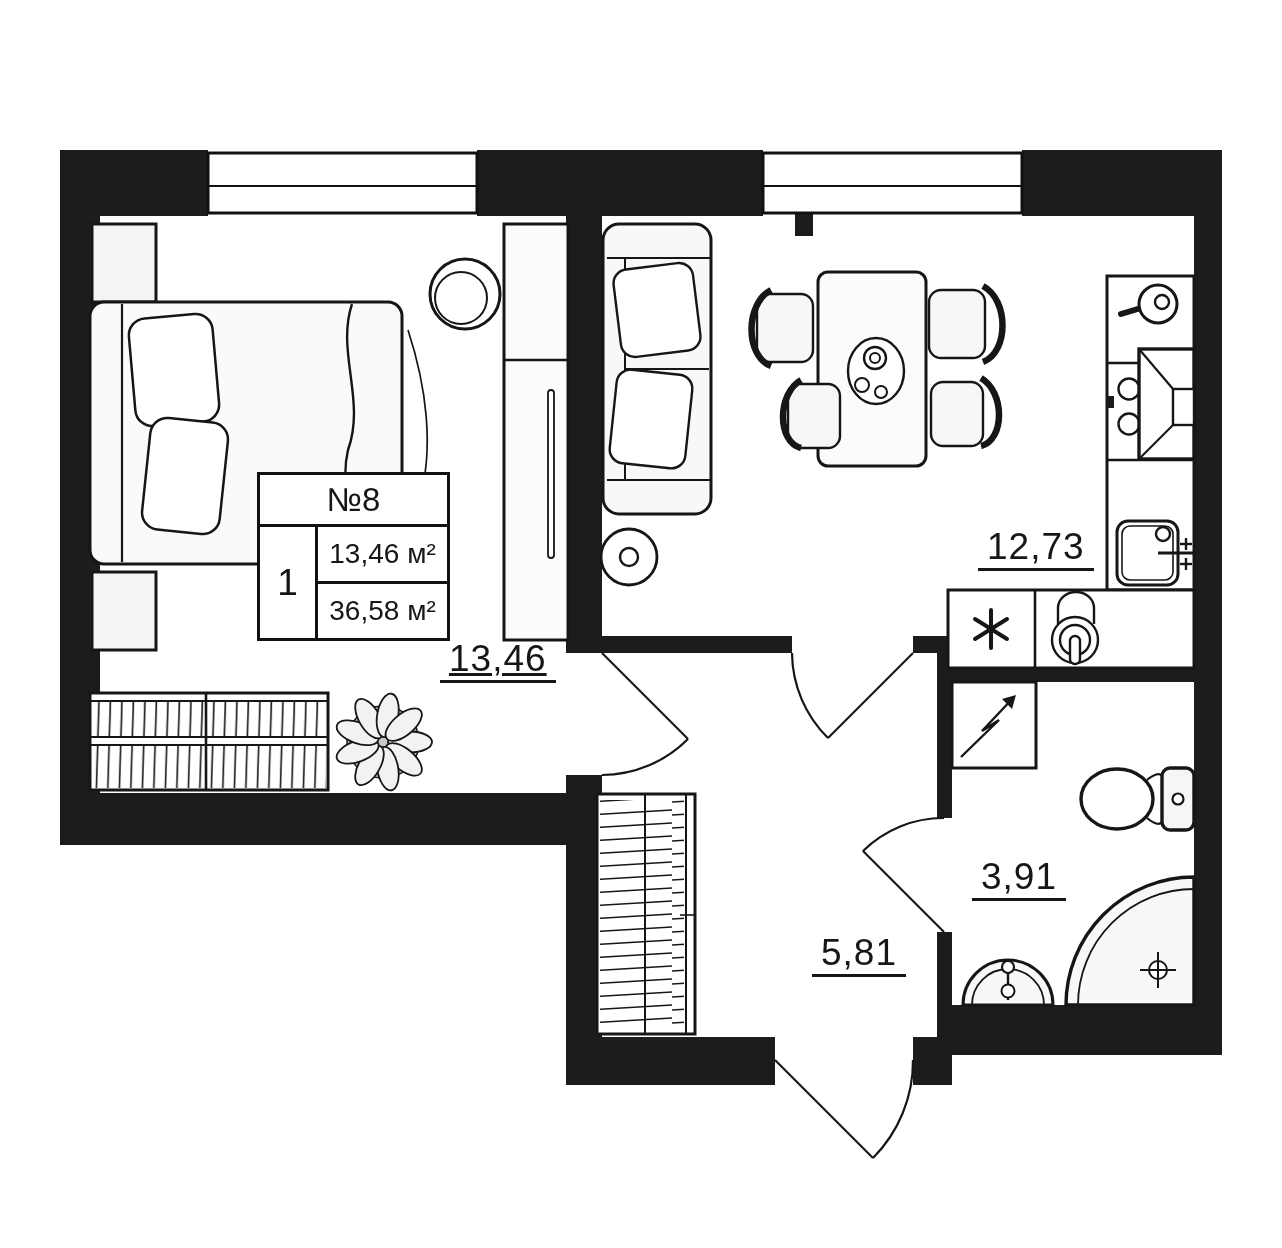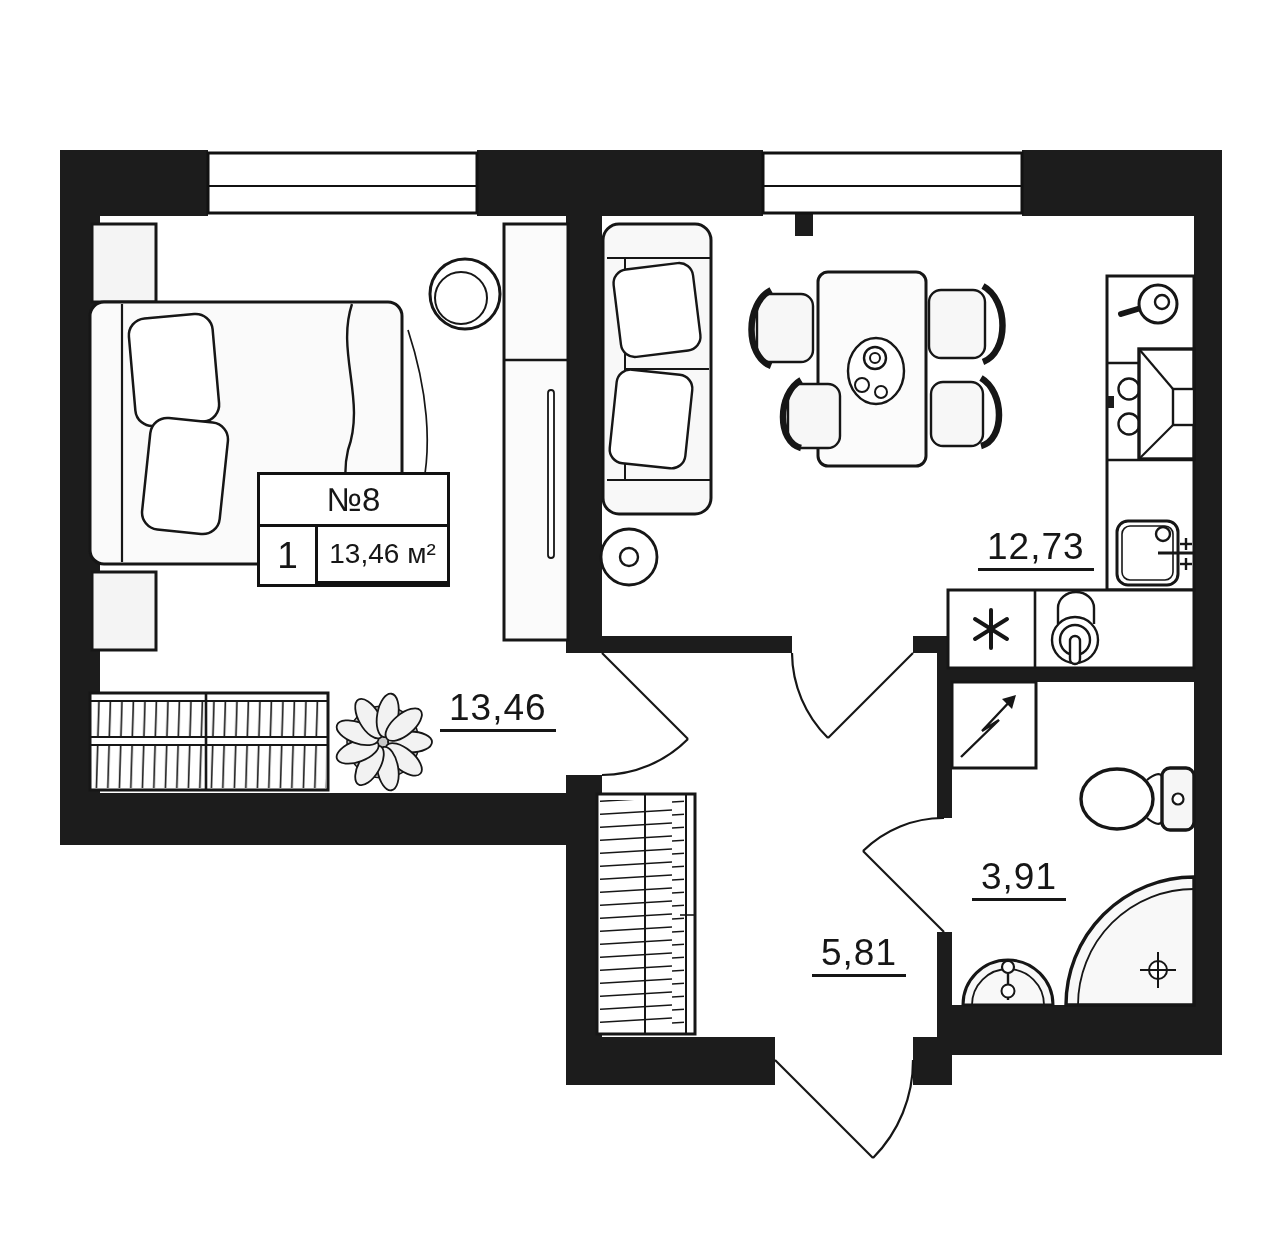--- a/index.html
+++ b/index.html
@@ -254,21 +254,22 @@
     </g>
   </g>
 </svg>
 
   <div class="unit-card">
     <div class="hdr">№8</div>
     <div class="body">
       <div class="col-rooms">1</div>
       <div class="col-areas">
         <div class="area-row">13,46 м²</div>
+        <div class="area-row">36,58 м²</div>
       </div>
     </div>
   </div>
 
-  <div class="room-label" style="left:440px;top:689px;">13,46</div>
+  <div class="room-label" style="left:440px;top:640px;text-decoration:underline;">13,46</div>
   <div class="room-label" style="left:978px;top:492px;margin-top:36px;">12,73</div>
   <div class="room-label" style="left:812px;top:934px;">5,81</div>
   <div class="room-label" style="left:972px;top:858px;">3,91</div>
 </div>
 
 </body></html>

